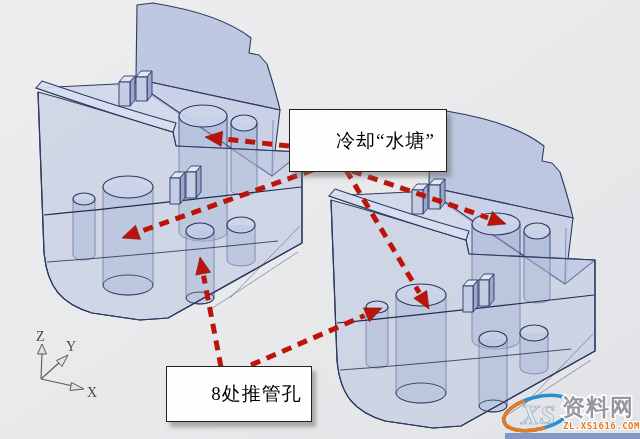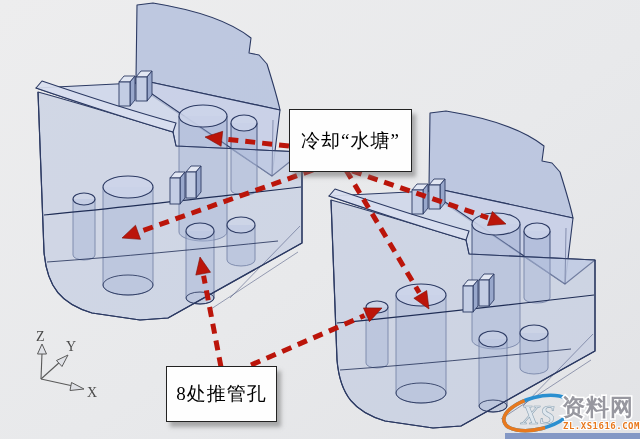--- a/index.html
+++ b/index.html
@@ -24,21 +24,21 @@
   .hair{fill:none;stroke:#44507a;stroke-width:.8;opacity:.65;}
   .outline{fill:none;stroke:#2c3a63;stroke-width:1.2;stroke-linejoin:round;}
   .post-front{fill:#c3cde4;stroke:#2c3a63;stroke-width:.9;}
   .post-top  {fill:#e2e7f3;stroke:#2c3a63;stroke-width:.9;}
   .post-side {fill:#98a7cb;stroke:#2c3a63;stroke-width:.9;}
   
   .callout{
     position:absolute; background:#fefefe; border:1px solid #222;
     box-shadow:4px 5px 4px rgba(105,105,105,.5);
     display:flex; align-items:center; justify-content:center;
-    font-size:19px; color:#000; letter-spacing:1px; white-space:nowrap;
+    font-size:19px; color:#000; letter-spacing:1px; white-space:nowrap;padding-left:35px;
   }
   #cooling-callout{left:289px;top:109px;width:121px;height:61px;}
   #ejector-callout{left:166px;top:366px;width:109px;height:54px;}
   
   .axis-label{font-size:14px;fill:#4a4a4a;font-family:"Liberation Serif","DejaVu Serif",serif;}
   .axis-line{stroke:#5a5a5a;stroke-width:1.1;fill:none;}
   .axis-head{fill:#dfe1e6;stroke:#5a5a5a;stroke-width:1;}
   
   #watermark{position:absolute;left:496px;top:384px;width:144px;height:55px;text-align:center;}
   .wm-cn{font-family:"Liberation Sans","DejaVu Sans",sans-serif;font-size:23px;font-weight:bold;

